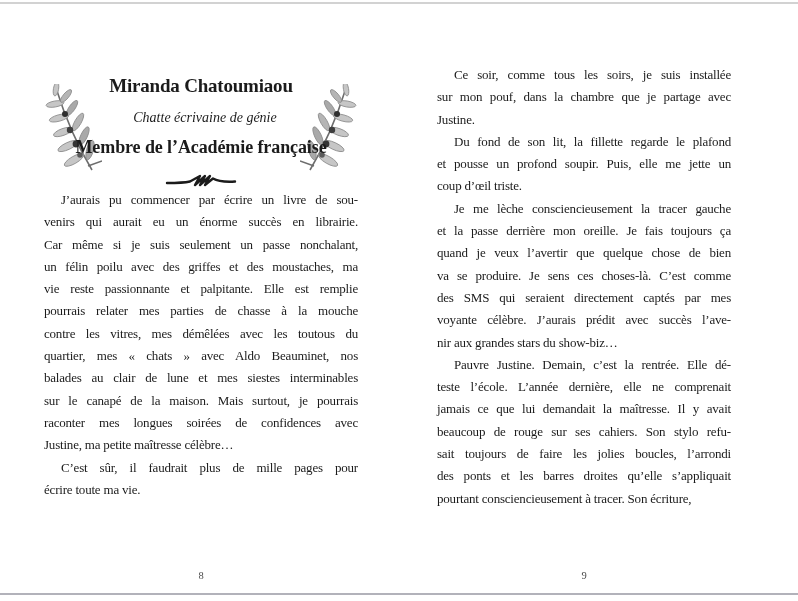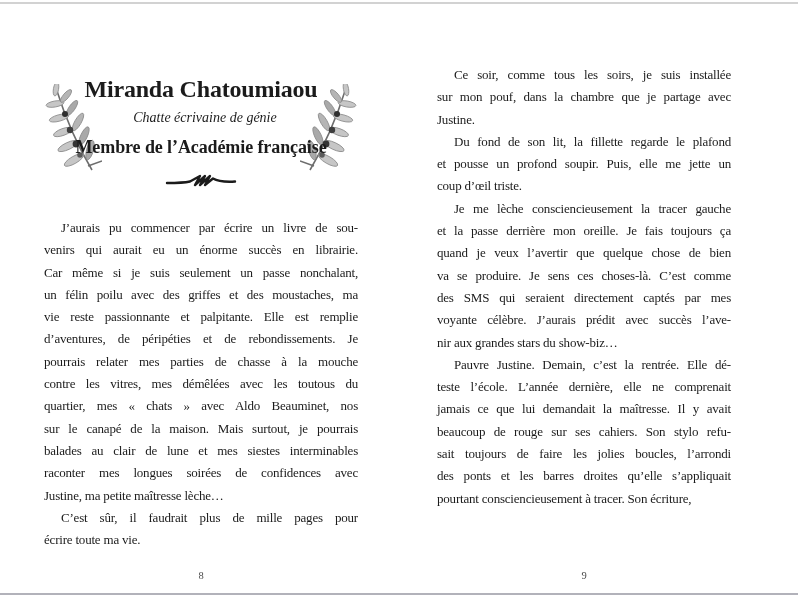--- a/index.html
+++ b/index.html
@@ -10,40 +10,40 @@
   }
   .rule-top { position:absolute; top:2px; left:0; width:798px; height:2px; background:#d2d2d2; }
   .rule-bottom { position:absolute; top:593px; left:0; width:798px; height:2px; background:#b2b2ba; }
 
   .page { position:absolute; top:0; height:601px; }
   .page-left  { left:44px;  width:314px; }
   .page-right { left:437px; width:294px; }
 
   .chapter-title {
     position:absolute; top:76px; left:0; width:100%; text-align:center;
-    font-weight:bold; font-size:24px; line-height:1.1; letter-spacing:-0.2px;
+    font-weight:bold; font-size:19px; line-height:1.1; letter-spacing:-0.2px;
   }
   .chapter-subtitle {
     position:absolute; top:110px; left:4px; width:100%; text-align:center;
     font-style:italic; font-size:14px; line-height:1.1;
   }
   .chapter-affiliation {
     position:absolute; top:138px; left:0; width:100%; text-align:center;
     font-weight:bold; font-size:18px; line-height:1.1; letter-spacing:-0.1px;
   }
   .branch { position:absolute; top:84px; width:70px; height:88px; }
   .branch-left  { left:-12px; }
   .branch-right { right:-12px; transform:scaleX(-1); }
   .divider { position:absolute; top:173px; left:50%; transform:translateX(-50%); width:72px; height:16px; }
 
   .body-text {
     position:absolute; left:0; right:0;
     font-size:13px; line-height:22.3px; letter-spacing:-0.2px;
   }
-  .page-left  .body-text { top:217px; }
+  .page-left  .body-text { top:189px; }
   .page-right .body-text { top:64px; }
   .para { margin:0; }
   .line { text-align:justify; text-align-last:justify; }
   .line.last { text-align-last:left; }
   .line.indent { text-indent:17px; }
 
   .page-number {
     position:absolute; top:570px; left:0; width:100%; text-align:center;
     font-size:10.5px; color:#4a4a4a;
   }
@@ -107,28 +107,27 @@
     <path d="M2 10 C 12 10, 18 10, 25 8.5 L 35 3 L 30 12 L 40 3 L 35 12 L 45 3 L 40 12 L 48 5.5 C 54 9, 62 9, 70 8.5" fill="none" stroke="#1b1b1b" stroke-width="2.4" stroke-linecap="round" stroke-linejoin="round"></path>
   </svg>
 
   <div class="body-text">
       <div class="para">
         <div class="line indent">J’aurais pu commencer par écrire un livre de sou-</div>
         <div class="line">venirs qui aurait eu un énorme succès en librairie.</div>
         <div class="line">Car même si je suis seulement un passe nonchalant,</div>
         <div class="line">un félin poilu avec des griffes et des moustaches, ma</div>
         <div class="line">vie reste passionnante et palpitante. Elle est remplie</div>
-        <div class="line">d’aventures, de péripéties et de rebondissements. Je</div>
         <div class="line">pourrais relater mes parties de chasse à la mouche</div>
         <div class="line">contre les vitres, mes démêlées avec les toutous du</div>
         <div class="line">quartier, mes « chats » avec Aldo Beauminet, nos</div>
+        <div class="line">balades au clair de lune et mes siestes interminables</div>
         <div class="line">sur le canapé de la maison. Mais surtout, je pourrais</div>
-        <div class="line">balades au clair de lune et mes siestes interminables</div>
         <div class="line">raconter mes longues soirées de confidences avec</div>
-        <div class="line last">Justine, ma petite maîtresse lèche…</div>
+        <div class="line last">Justine, ma petite maîtresse célèbre…</div>
       </div>
       <div class="para">
         <div class="line indent">C’est sûr, il faudrait plus de mille pages pour</div>
         <div class="line last">écrire toute ma vie.</div>
       </div>
     </div>
 
   <div class="page-number">8</div>
 </div>
 

